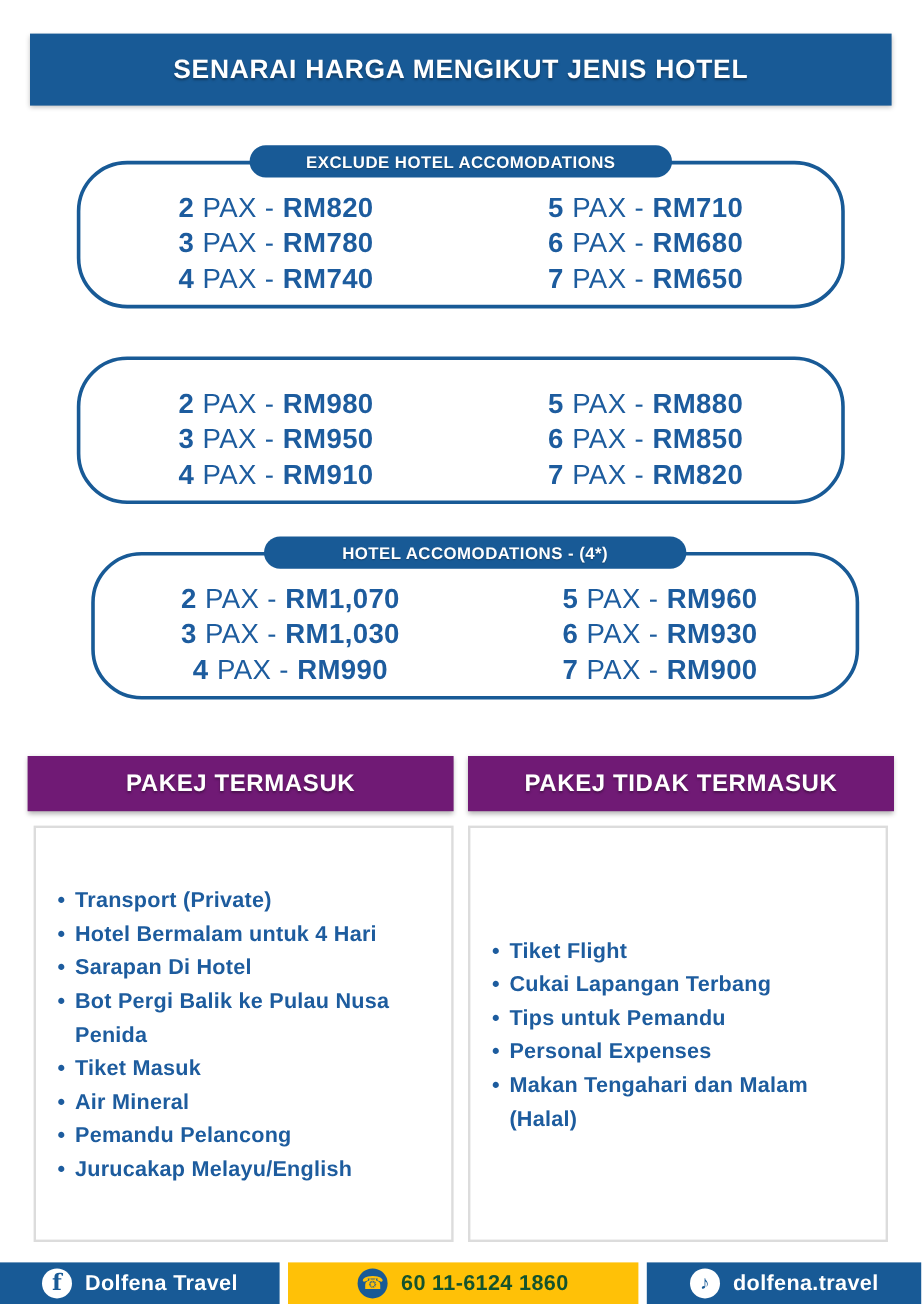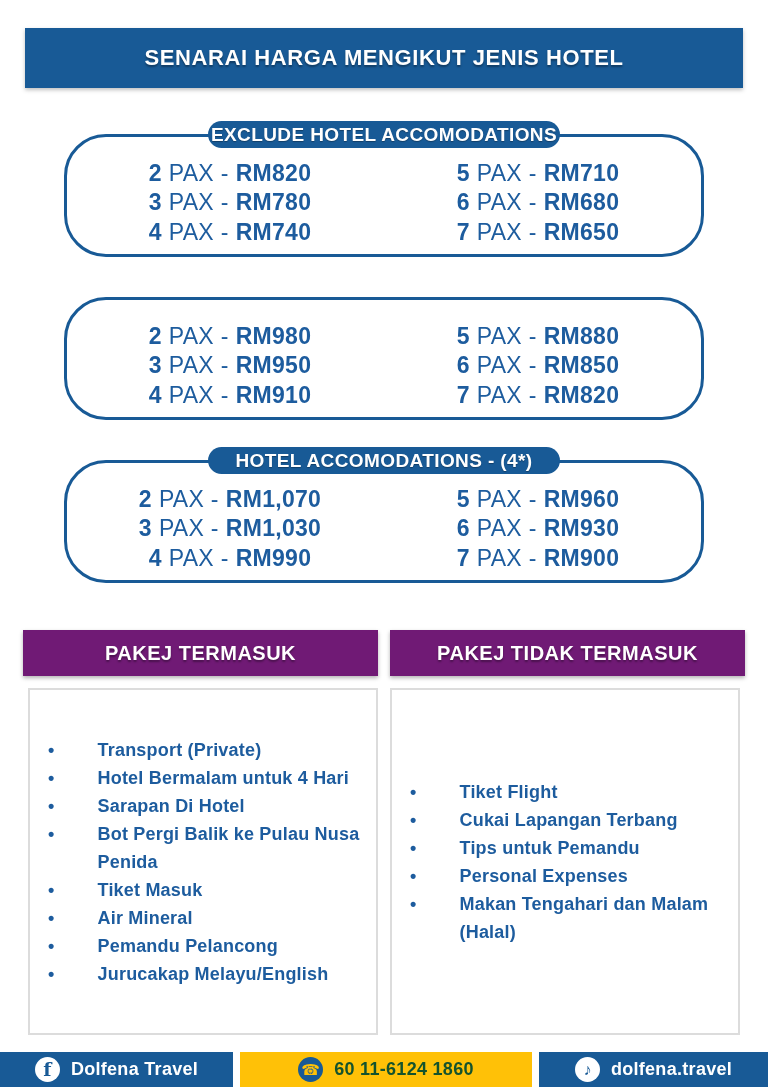--- a/index.html
+++ b/index.html
@@ -16,26 +16,26 @@
     box-shadow:0 2px 4px rgba(0,0,0,.25);
   }
   #header-bar .title {
     color:#ffffff; font-size:22px; font-weight:bold; letter-spacing:.6px;
     text-shadow:0 2px 2px rgba(0,0,0,.35);
   }
   
   .price-section { position:absolute; left:64px; width:640px; height:136px; }
   .price-section.s1 { top:121px; }
   .price-section.s2 { top:284px; }
-  .price-section.s3 { top:447px; }
+  .price-section.s3 { top:447px;margin-left:12px; }
   .pill {
     position:absolute; z-index:2; left:50%; transform:translateX(-50%);
     top:0; width:352px; height:27px; background:#185a96; border-radius:16px;
     display:flex; align-items:center; justify-content:center;
-    color:#ffffff; font-size:19px; font-weight:bold; letter-spacing:.4px;
+    color:#ffffff; font-size:14px; font-weight:bold; letter-spacing:.4px;
     white-space:nowrap; text-shadow:0 1px 1px rgba(0,0,0,.3);
   }
   .pricebox {
     position:absolute; top:13px; left:0; right:0; bottom:0;
     border:3px solid #185a96; border-radius:42px; background:#ffffff;
   }
   .price-grid {
     position:absolute; top:38px; left:12px; right:12px; bottom:10px;
     display:grid; grid-template-columns:1fr 1fr; grid-template-rows:repeat(3,1fr);
     grid-auto-flow:column; align-items:center; justify-items:center;
@@ -63,21 +63,21 @@
     border:2px solid #dcdcdc; display:flex; flex-direction:column;
     justify-content:center; padding:6px 6px 6px 18px;
   }
   #included-box { left:28px;  width:350px; }
   #excluded-box { left:390px; width:350px; }
   .pkg-item {
     display:flex; gap:8px; color:#1d5c9e; font-size:18px; font-weight:bold;
     line-height:28px; letter-spacing:.2px;
   }
   .pkg-item .dot { flex:0 0 auto; }
-  .pkg-item .txt { flex:1 1 auto;margin-left:35px; }
+  .pkg-item .txt { flex:1 1 auto; }
   
   .f-seg {
     position:absolute; top:1052px; height:35px;
     display:flex; align-items:center; justify-content:center; gap:11px;
   }
   #footer-facebook { left:0;     width:233px; background:#185a96; }
   #footer-phone    { left:240px; width:292px; background:#ffc107; }
   #footer-tiktok   { left:539px; width:229px; background:#185a96; }
   .f-circle {
     width:25px; height:25px; border-radius:50%;

